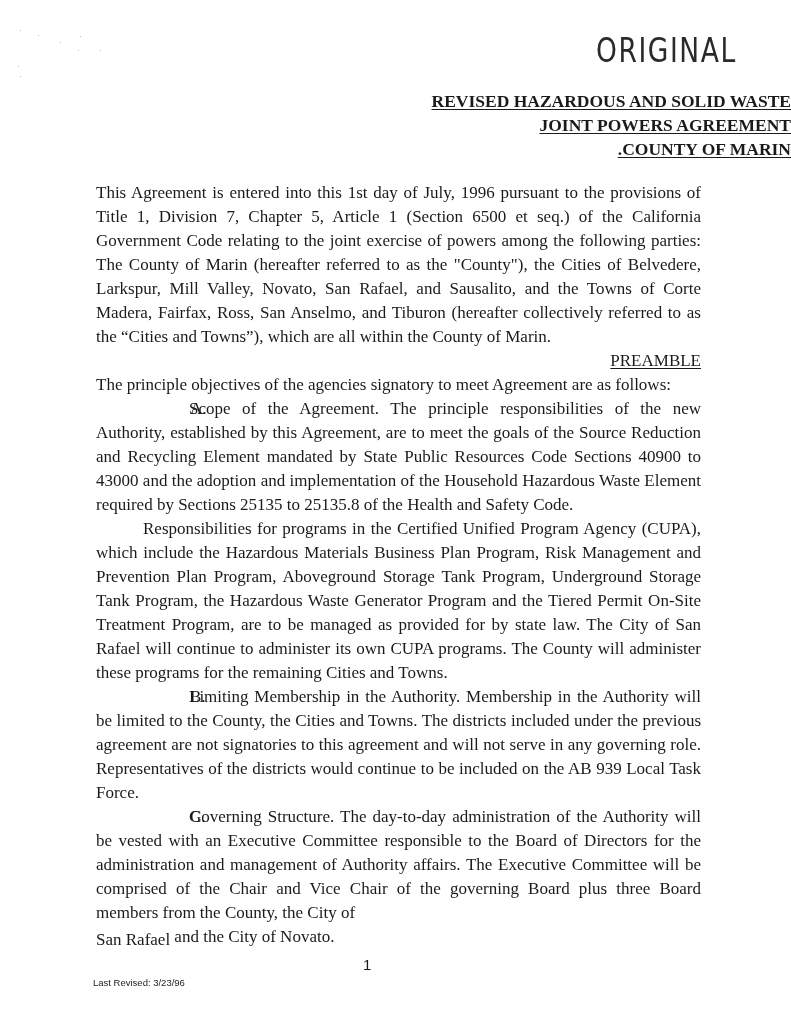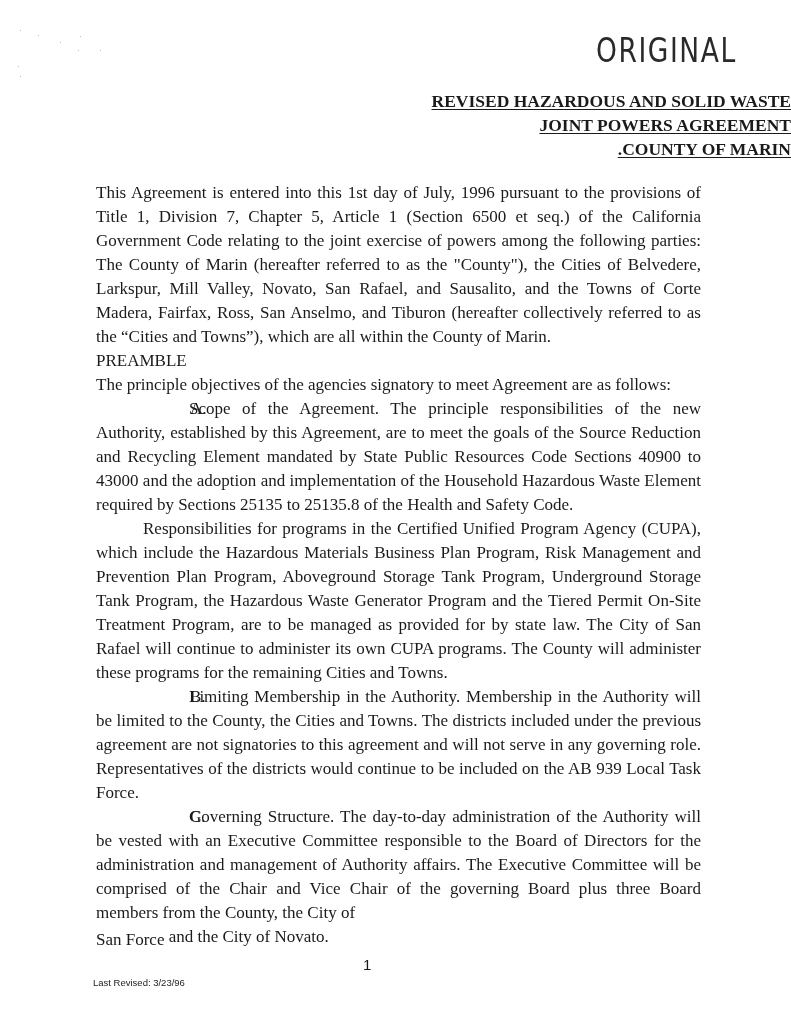--- a/index.html
+++ b/index.html
@@ -59,21 +59,22 @@
       line-height: 24px;
       text-align: justify;
     }
     .body-text p {
       margin: 0;
     }
     .indent {
       text-indent: 47px;
     }
     .heading-center {
-      text-align: left;
+      text-align: right;
+      text-decoration: underline;
       text-underline-offset: 2px;
       margin-left: -8px;
     }
     .item-label {
       display: inline-block;
       width: 46px;
     }
     .u {
       text-underline-offset: 2px;
     }
@@ -142,18 +143,18 @@
 
     <p class="indent"><span class="item-label">A.</span><span class="u">Scope of the Agreement.</span><span>  The principle responsibilities of the new Authority, established by this Agreement, are to meet the goals of the Source Reduction and Recycling Element mandated by State Public Resources Code Sections 40900 to 43000 and the adoption and implementation of the Household Hazardous Waste Element required by Sections 25135 to 25135.8 of the Health and Safety Code.</span></p>
 
     <p class="indent">Responsibilities for programs in the Certified Unified Program Agency (CUPA), which include the Hazardous Materials Business Plan Program, Risk Management and Prevention Plan Program, Aboveground Storage Tank Program, Underground Storage Tank Program, the Hazardous Waste Generator Program and the Tiered Permit On-Site Treatment Program, are to be managed as provided for by state law.  The City of San Rafael will continue to administer its own CUPA programs.  The County will administer these programs for the remaining Cities and Towns.</p>
 
 
     <p class="indent"><span class="item-label">B.</span><span class="u">Limiting Membership in the Authority.</span><span>  Membership in the Authority will be limited to the County, the Cities and Towns.  The districts included under the previous agreement are not signatories to this agreement and will not serve in any governing role.  Representatives of the districts would continue to be included on the AB 939 Local Task Force.</span></p>
 
     <p class="indent"><span class="item-label">C.</span><span class="u">Governing Structure.</span><span>  The day-to-day administration of the Authority will be vested with an Executive Committee responsible to the Board of Directors for the administration and management of Authority affairs.  The Executive Committee will be comprised of the Chair and Vice Chair of the governing Board plus three Board members from the County, the City of</span></p>
 
-    <p><span class="clipped"><span>San Force</span></span><span> and the City of Novato.</span></p>
+    <p><span class="clipped"><span>San Rafael</span></span><span> and the City of Novato.</span></p>
   </div>
 
   <div class="page-number">1</div>
   <div class="footer">Last Revised:  3/23/96</div>
 </div>
 
 </body></html>

